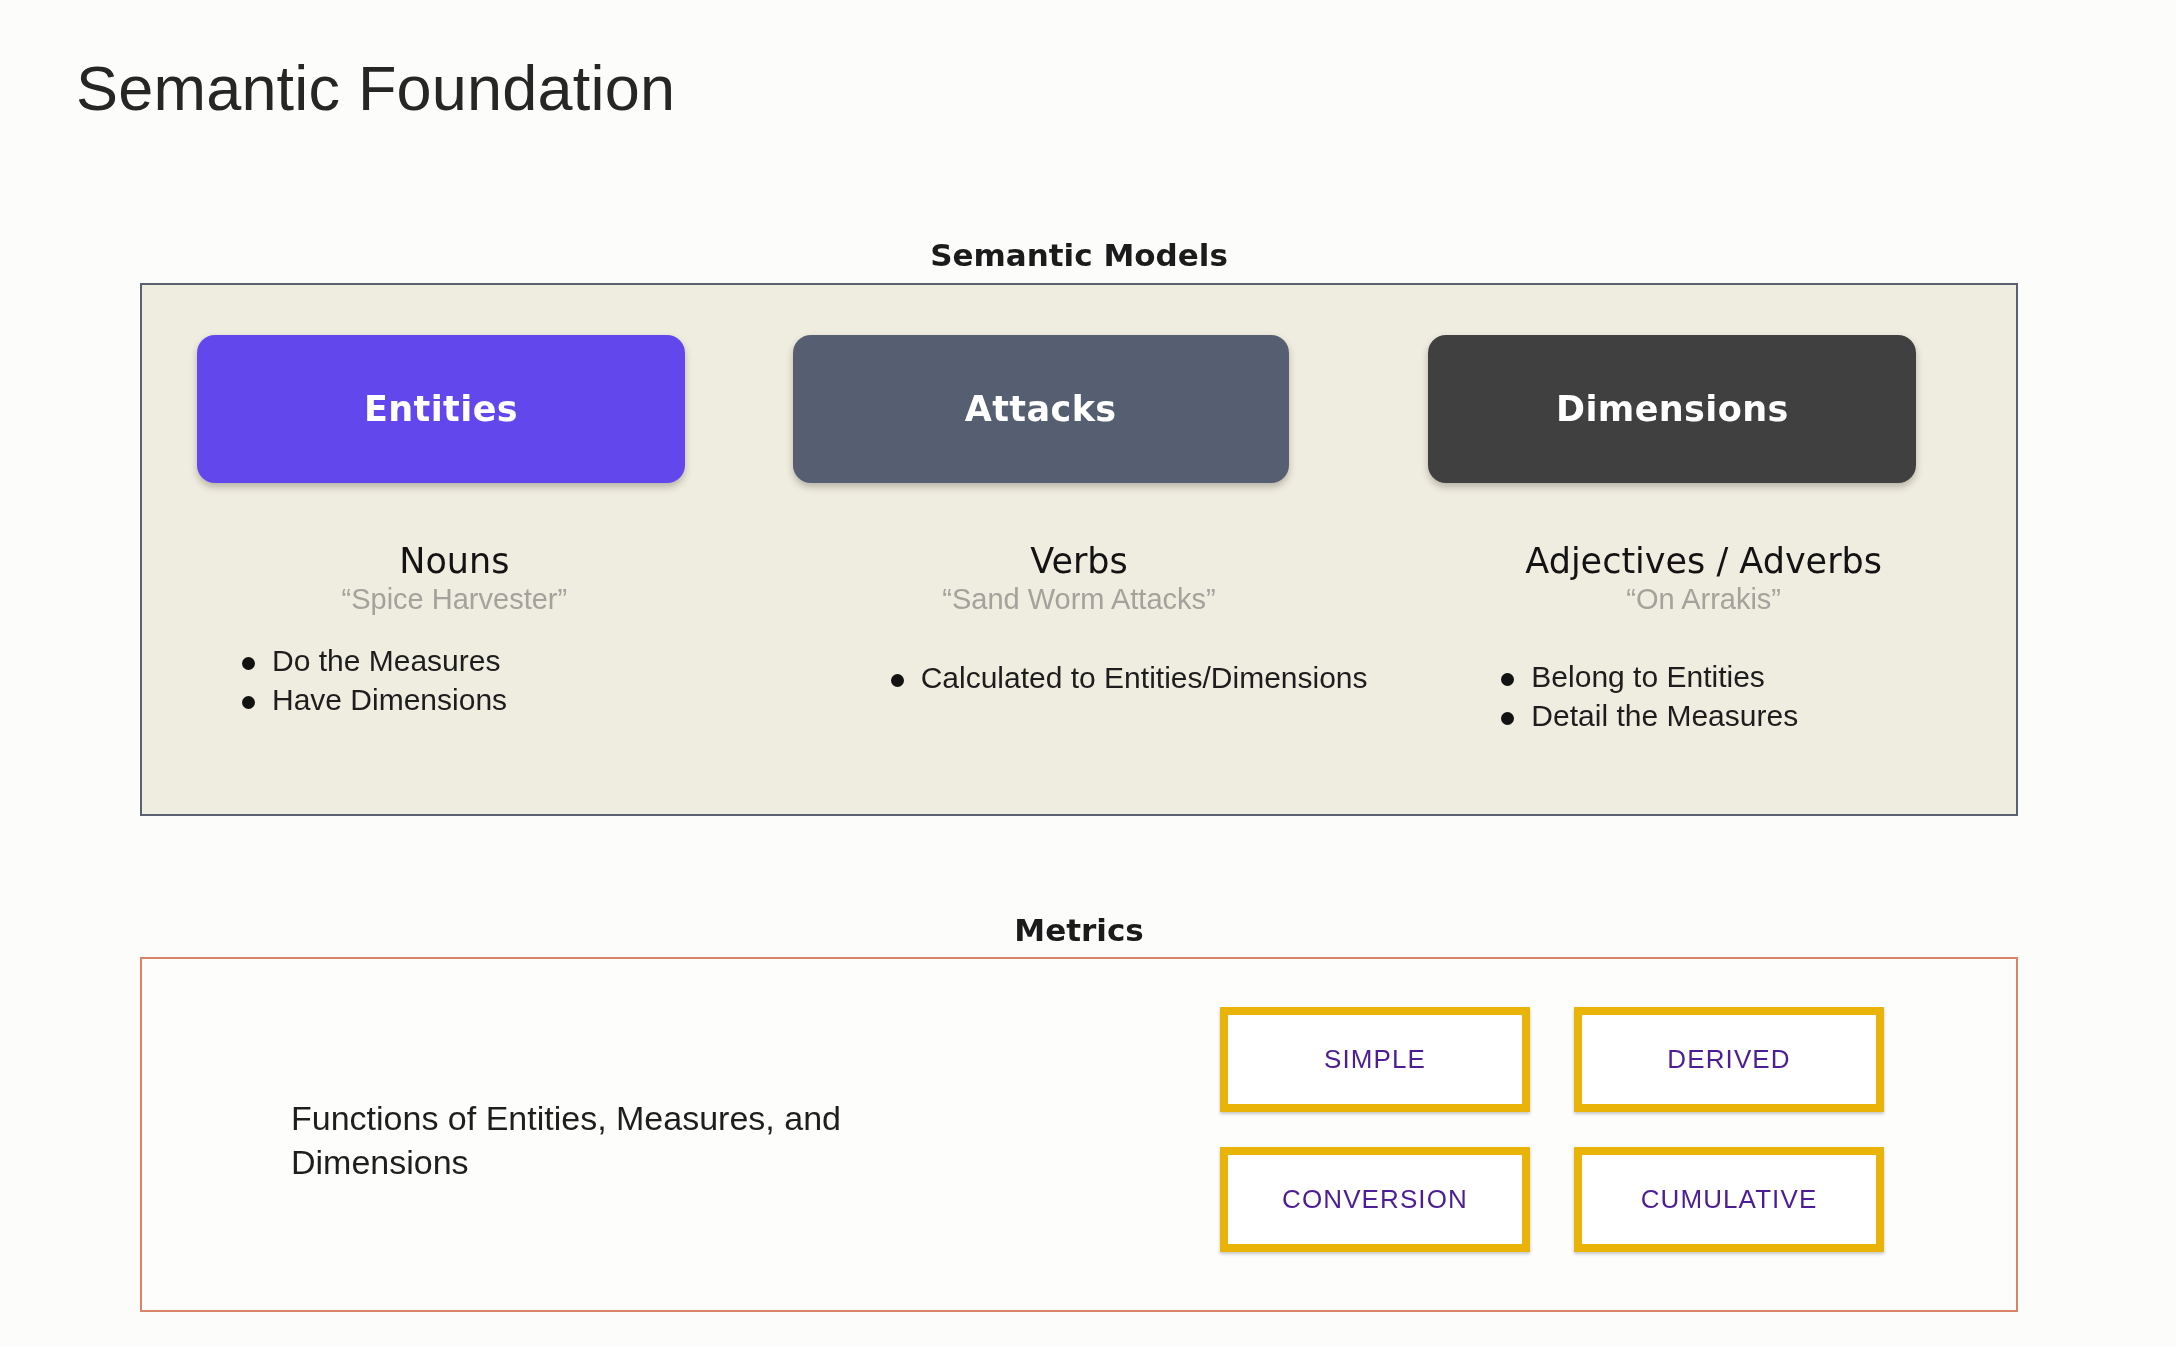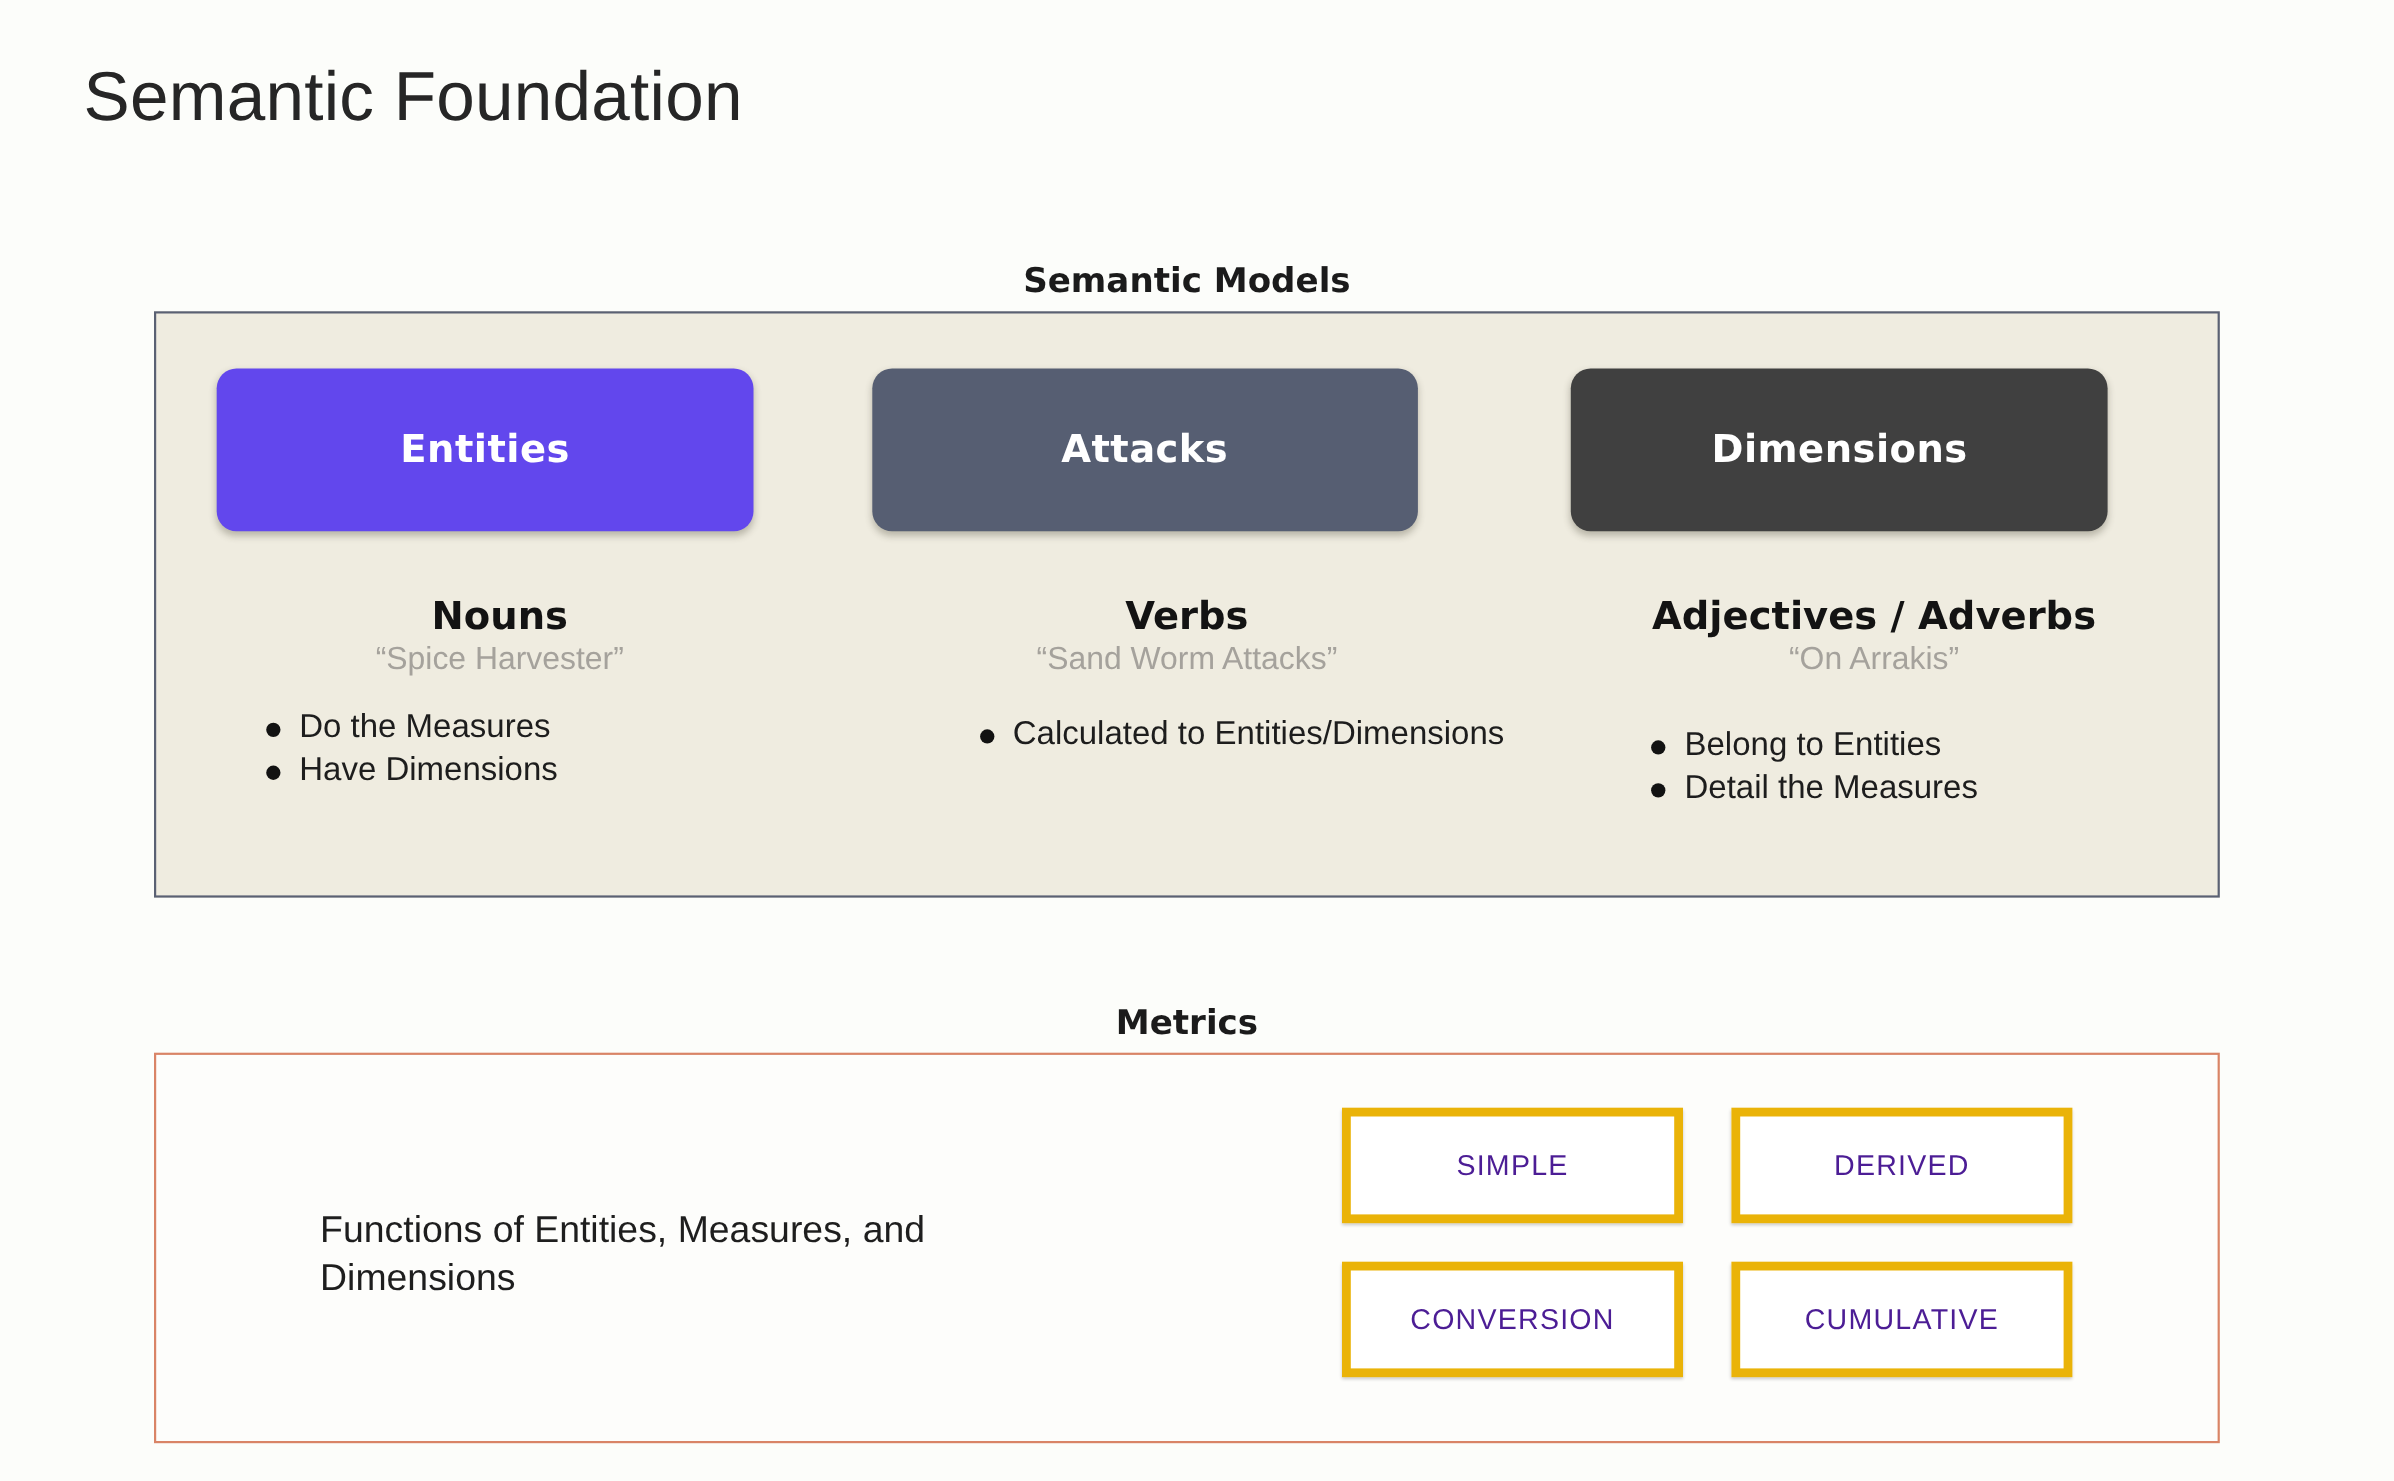--- a/index.html
+++ b/index.html
@@ -97,35 +97,35 @@
     width: 100%;
     left: 0;
   }
   .col-entities   .textblock { top: 257px; }
   .col-measures   .textblock { top: 257px; }
   .col-dimensions .textblock { top: 257px; }
 
   .tb-head {
     text-align: center;
     font-size: 35px;
-    font-weight: bold;
+    font-weight: normal;
     color: #131313;
     line-height: 1.12;
     font-family: "DejaVu Sans", sans-serif;
   }
   .tb-example {
     text-align: center;
     font-size: 29px;
     color: #a5a29c;
     margin-top: 2px;
     line-height: 1.12;
     font-family: "Liberation Sans", sans-serif;
   }
   .tb-list { margin-top: 26px; }
-  .col-measures   .tb-list { margin-top: 32px; }
+  .col-measures   .tb-list { margin-top: 43px; }
   .col-dimensions .tb-list { margin-top: 42px; }
 
   .tb-list ul {
     list-style: none;
     margin: 0;
     padding: 0;
     font-size: 30px;
     color: #1d1d1d;
     line-height: 1.24;
     font-family: "Liberation Sans", sans-serif;

